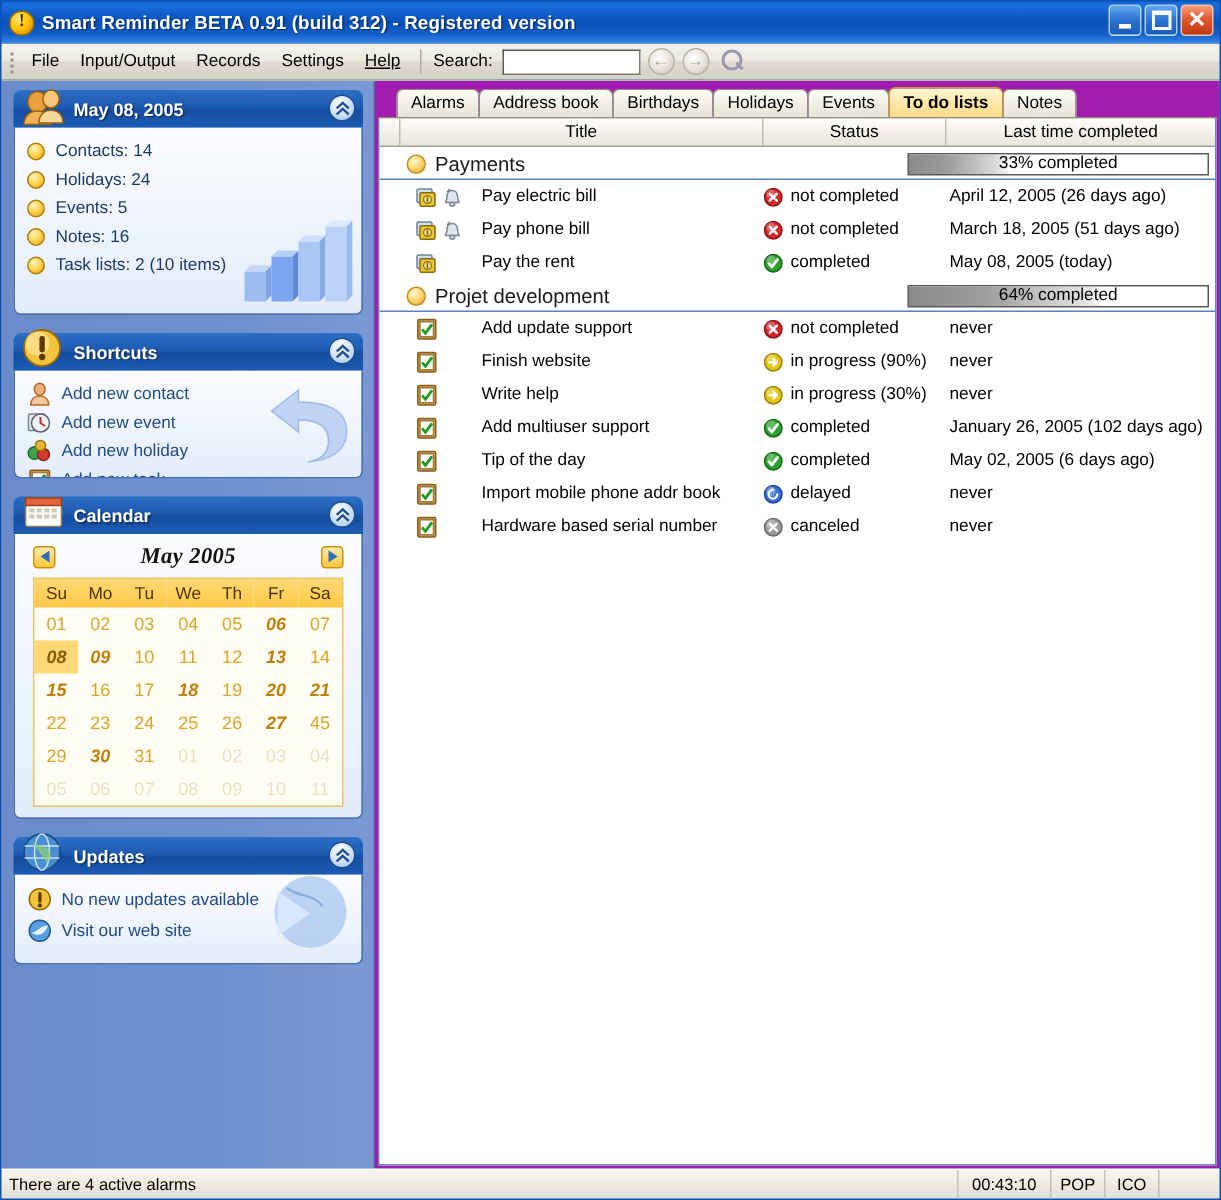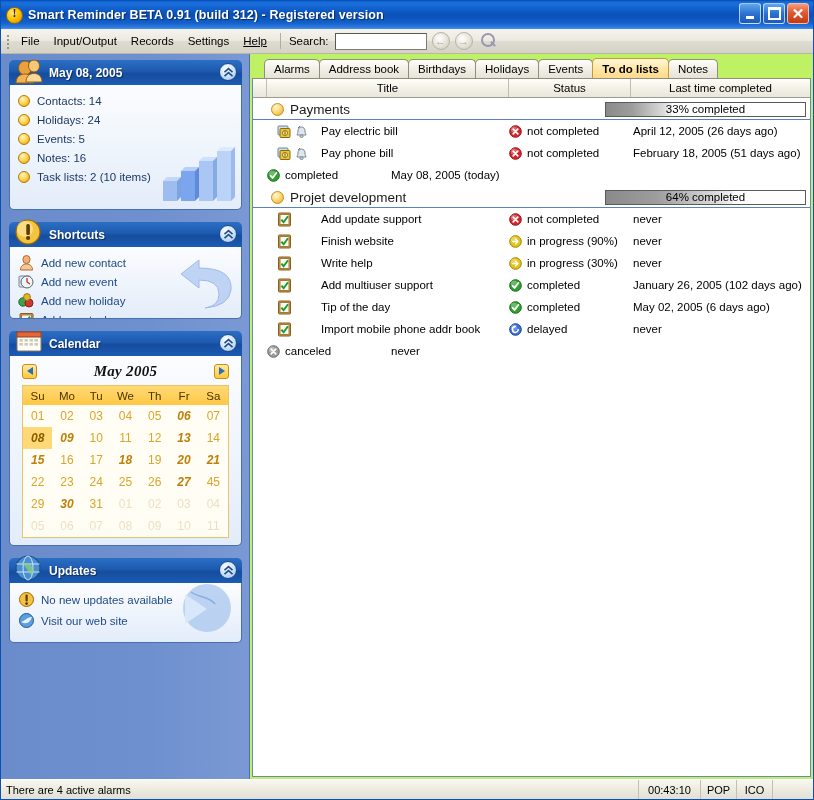--- a/index.html
+++ b/index.html
@@ -204,21 +204,21 @@
   .cal-grid td.today { background:#ffd978; color:#8a5a00; font-weight:bold; font-style:italic; }
 
   
   .up-row { display:flex;align-items:center;height:21px;position:relative;z-index:2;}
   .up-row .lbl { font-size: 11.5px; color:#1f4a86; }
   .globe-deco { position:absolute; right:4px; bottom:0px; width:80px;height:62px;z-index:1;}
 
   
   .main {
     flex: 1 1 auto; min-width:0;
-    background: #bef264;
+    background: #a21caf;
     display:flex; flex-direction: column;
     padding: 4px 2px 2px 2px;
   }
   .tabstrip {
     flex: 0 0 20px; height: 20px;
     display:flex; align-items:flex-end; padding-left: 12px; gap: 0px;
     position: relative; z-index: 3;
   }
   .tab {
     height: 19px; padding: 0 9px;
@@ -700,24 +700,35 @@
                 <span>Pay phone bill</span>
               </div>
               <div class="gcell gc-status">
                 <svg viewBox="0 0 13 13" class="st-ico">
                   <circle cx="6.5" cy="6.5" r="5.8" fill="#d5262c" stroke="#8f1317" stroke-width="1"></circle>
                   <circle cx="5" cy="4.6" r="3.2" fill="#fff" opacity=".28"></circle>
                   <path d="M4.2 4.2 L8.8 8.8 M8.8 4.2 L4.2 8.8" stroke="#fff" stroke-width="1.7" stroke-linecap="round"></path>
                 </svg>
                 <span>not completed</span>
               </div>
-              <div class="gcell gc-last">February 18, 2005 (51 days ago)</div>
+              <div class="gcell gc-last">March 18, 2005 (51 days ago)</div>
             </div>
             <div class="grow">
               <div class="gcell gc-ico"></div>
+              <div class="gcell gc-title">
+                <span class="task-icons">
+                  <svg viewBox="0 0 15 15" style="width:15px;height:15px;flex:0 0 15px;">
+                    <rect x="1" y="2" width="10" height="9" rx="1" fill="#cfe0ef" stroke="#6d8298"></rect>
+                    <rect x="3" y="4.5" width="10" height="9" rx="1" fill="#e8c63a" stroke="#8a6a0e"></rect>
+                    <circle cx="8" cy="9" r="2.6" fill="#f5e08a" stroke="#8a6a0e" stroke-width=".8"></circle>
+                    <path d="M8 7.2v3.6" stroke="#7a5c08" stroke-width="1"></path>
+                  </svg>
+                </span>
+                <span>Pay the rent</span>
+              </div>
               <div class="gcell gc-status">
                 <svg viewBox="0 0 13 13" class="st-ico">
                   <circle cx="6.5" cy="6.5" r="5.8" fill="#2da02d" stroke="#186b18" stroke-width="1"></circle>
                   <circle cx="5" cy="4.6" r="3.2" fill="#fff" opacity=".28"></circle>
                   <path d="M3.6 6.8 L5.6 9 L9.4 3.9" stroke="#fff" stroke-width="1.8" fill="none" stroke-linecap="round" stroke-linejoin="round"></path>
                 </svg>
                 <span>completed</span>
               </div>
               <div class="gcell gc-last">May 08, 2005 (today)</div>
             </div>
@@ -864,20 +875,30 @@
                   <circle cx="5" cy="4.6" r="3.2" fill="#fff" opacity=".28"></circle>
                   <path d="M9.2 6.5 A2.9 2.9 0 1 1 6.3 3.6" stroke="#fff" stroke-width="1.5" fill="none" stroke-linecap="round"></path>
                   <path d="M5.2 2.2 L6.6 3.7 L5.0 4.9" fill="#fff"></path>
                 </svg>
                 <span>delayed</span>
               </div>
               <div class="gcell gc-last">never</div>
             </div>
             <div class="grow">
               <div class="gcell gc-ico"></div>
+              <div class="gcell gc-title">
+                <span class="task-icons">
+                  <svg viewBox="0 0 15 15" style="width:15px;height:15px;flex:0 0 15px;">
+                    <rect x="1.5" y="1" width="12" height="13" rx="1" fill="#cf9b4e" stroke="#8a5f19"></rect>
+                    <rect x="3" y="2.5" width="9" height="10" fill="#fdfbf4" stroke="#9d7b41"></rect>
+                    <path d="M4.4 7.6 L6.6 10.2 L11 4.2" stroke="#1f9a25" stroke-width="1.9" fill="none"></path>
+                  </svg>
+                </span>
+                <span>Hardware based serial number</span>
+              </div>
               <div class="gcell gc-status">
                 <svg viewBox="0 0 13 13" class="st-ico">
                   <circle cx="6.5" cy="6.5" r="5.8" fill="#9a9a9a" stroke="#6a6a6a" stroke-width="1"></circle>
                   <circle cx="5" cy="4.6" r="3.2" fill="#fff" opacity=".28"></circle>
                   <path d="M4.2 4.2 L8.8 8.8 M8.8 4.2 L4.2 8.8" stroke="#fff" stroke-width="1.7" stroke-linecap="round"></path>
                 </svg>
                 <span>canceled</span>
               </div>
               <div class="gcell gc-last">never</div>
             </div>

